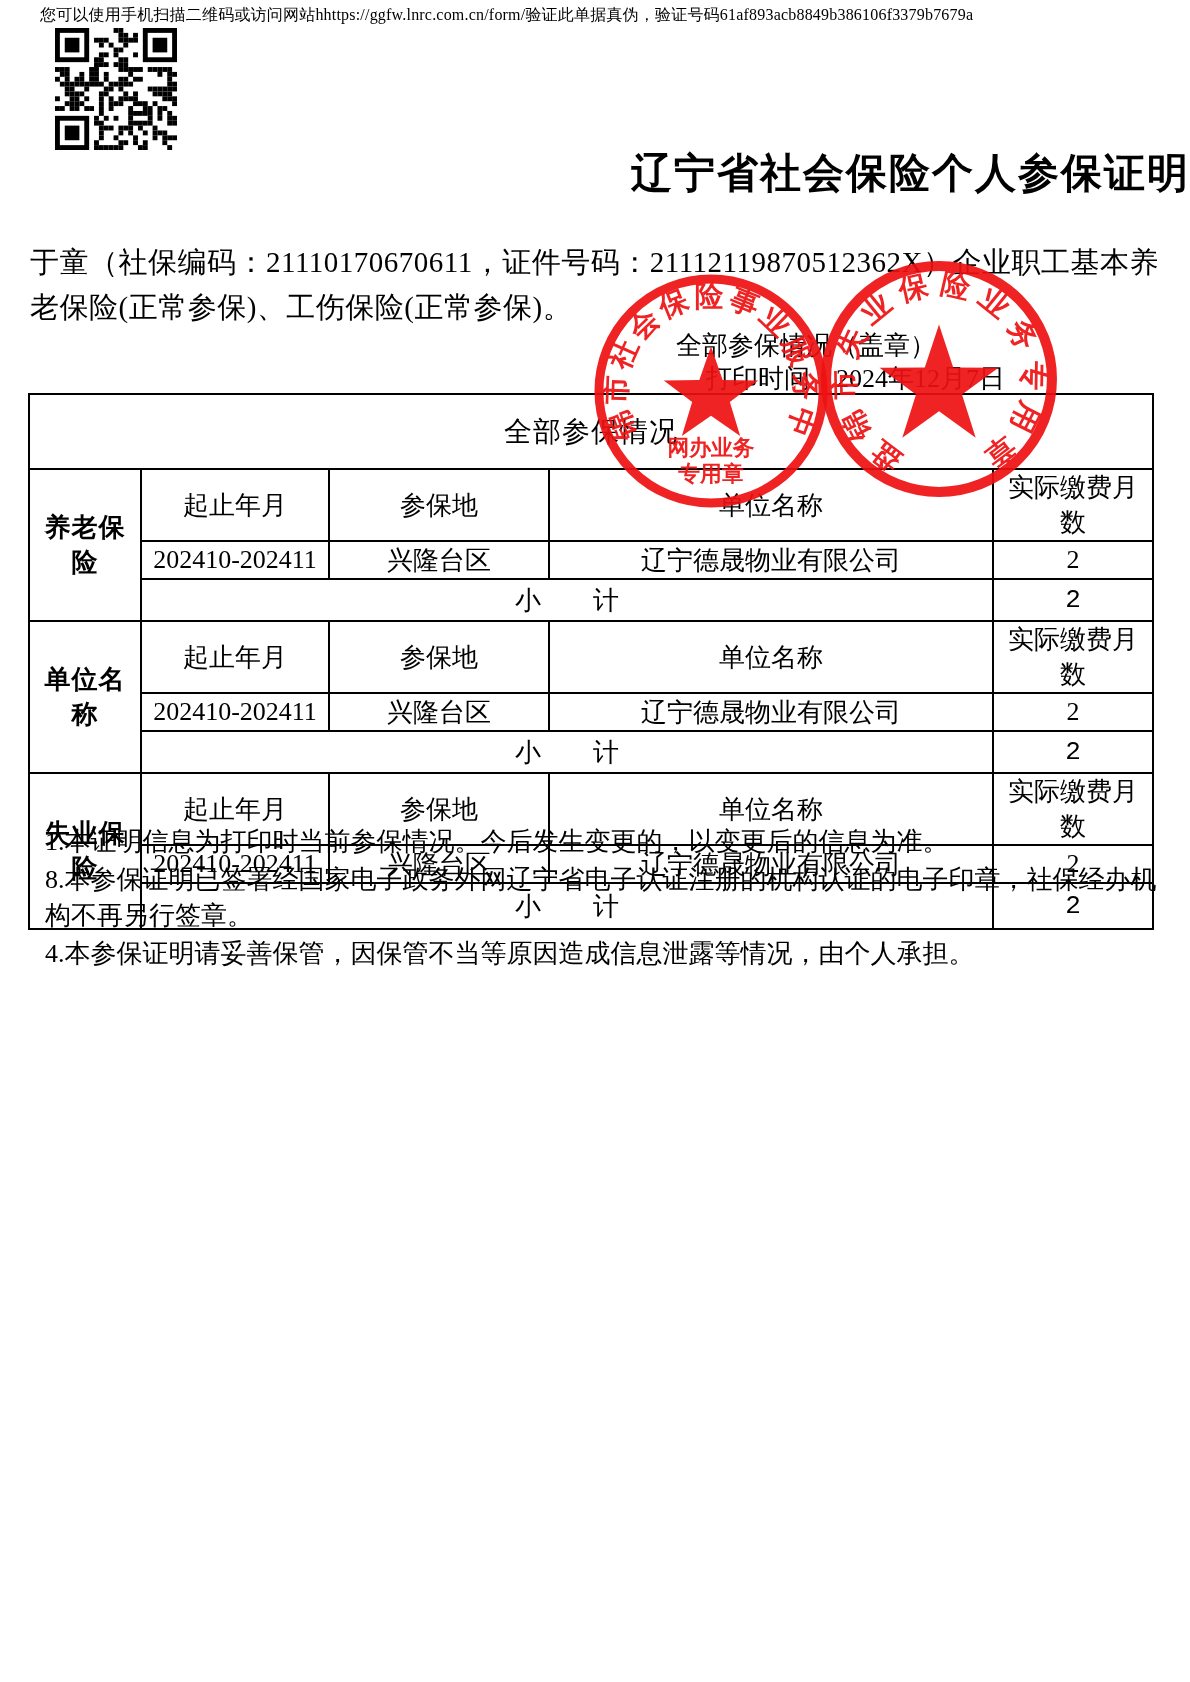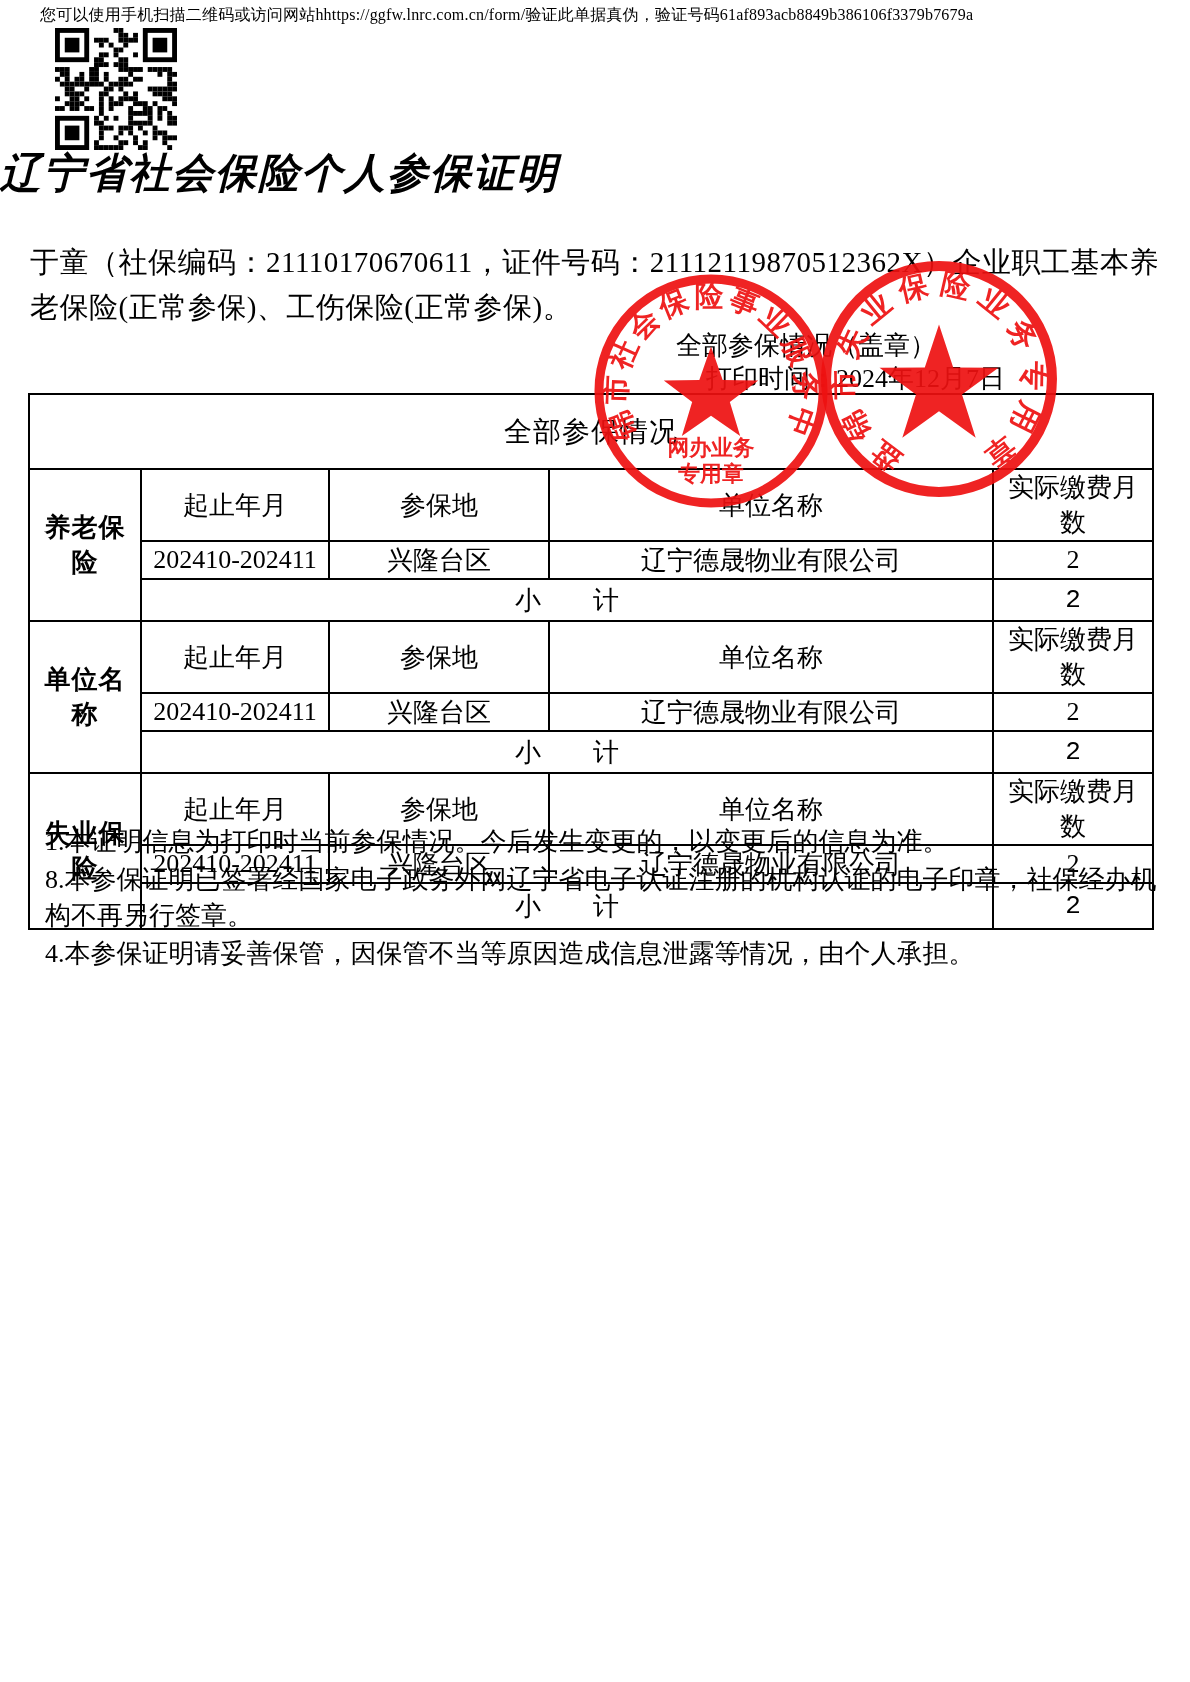--- a/index.html
+++ b/index.html
@@ -23,25 +23,24 @@
   }
   .qr {
     position: absolute;
     left: 55px; top: 28px;
     width: 122px; height: 122px;
   }
   .doc-title {
     position: absolute;
     left: 0; top: 146px;
     width: 100%;
-    text-align: left;
+    text-align: right;
     font-size: 41px;
     font-weight: bold;
     letter-spacing: 2px;
-    font-style: italic;
   }
   .intro {
     position: absolute;
     left: 30px; top: 240px;
     width: 1134px;
     font-size: 29px;
     line-height: 1.55;
     letter-spacing: 0.5px;
   }
   .seal-caption {

